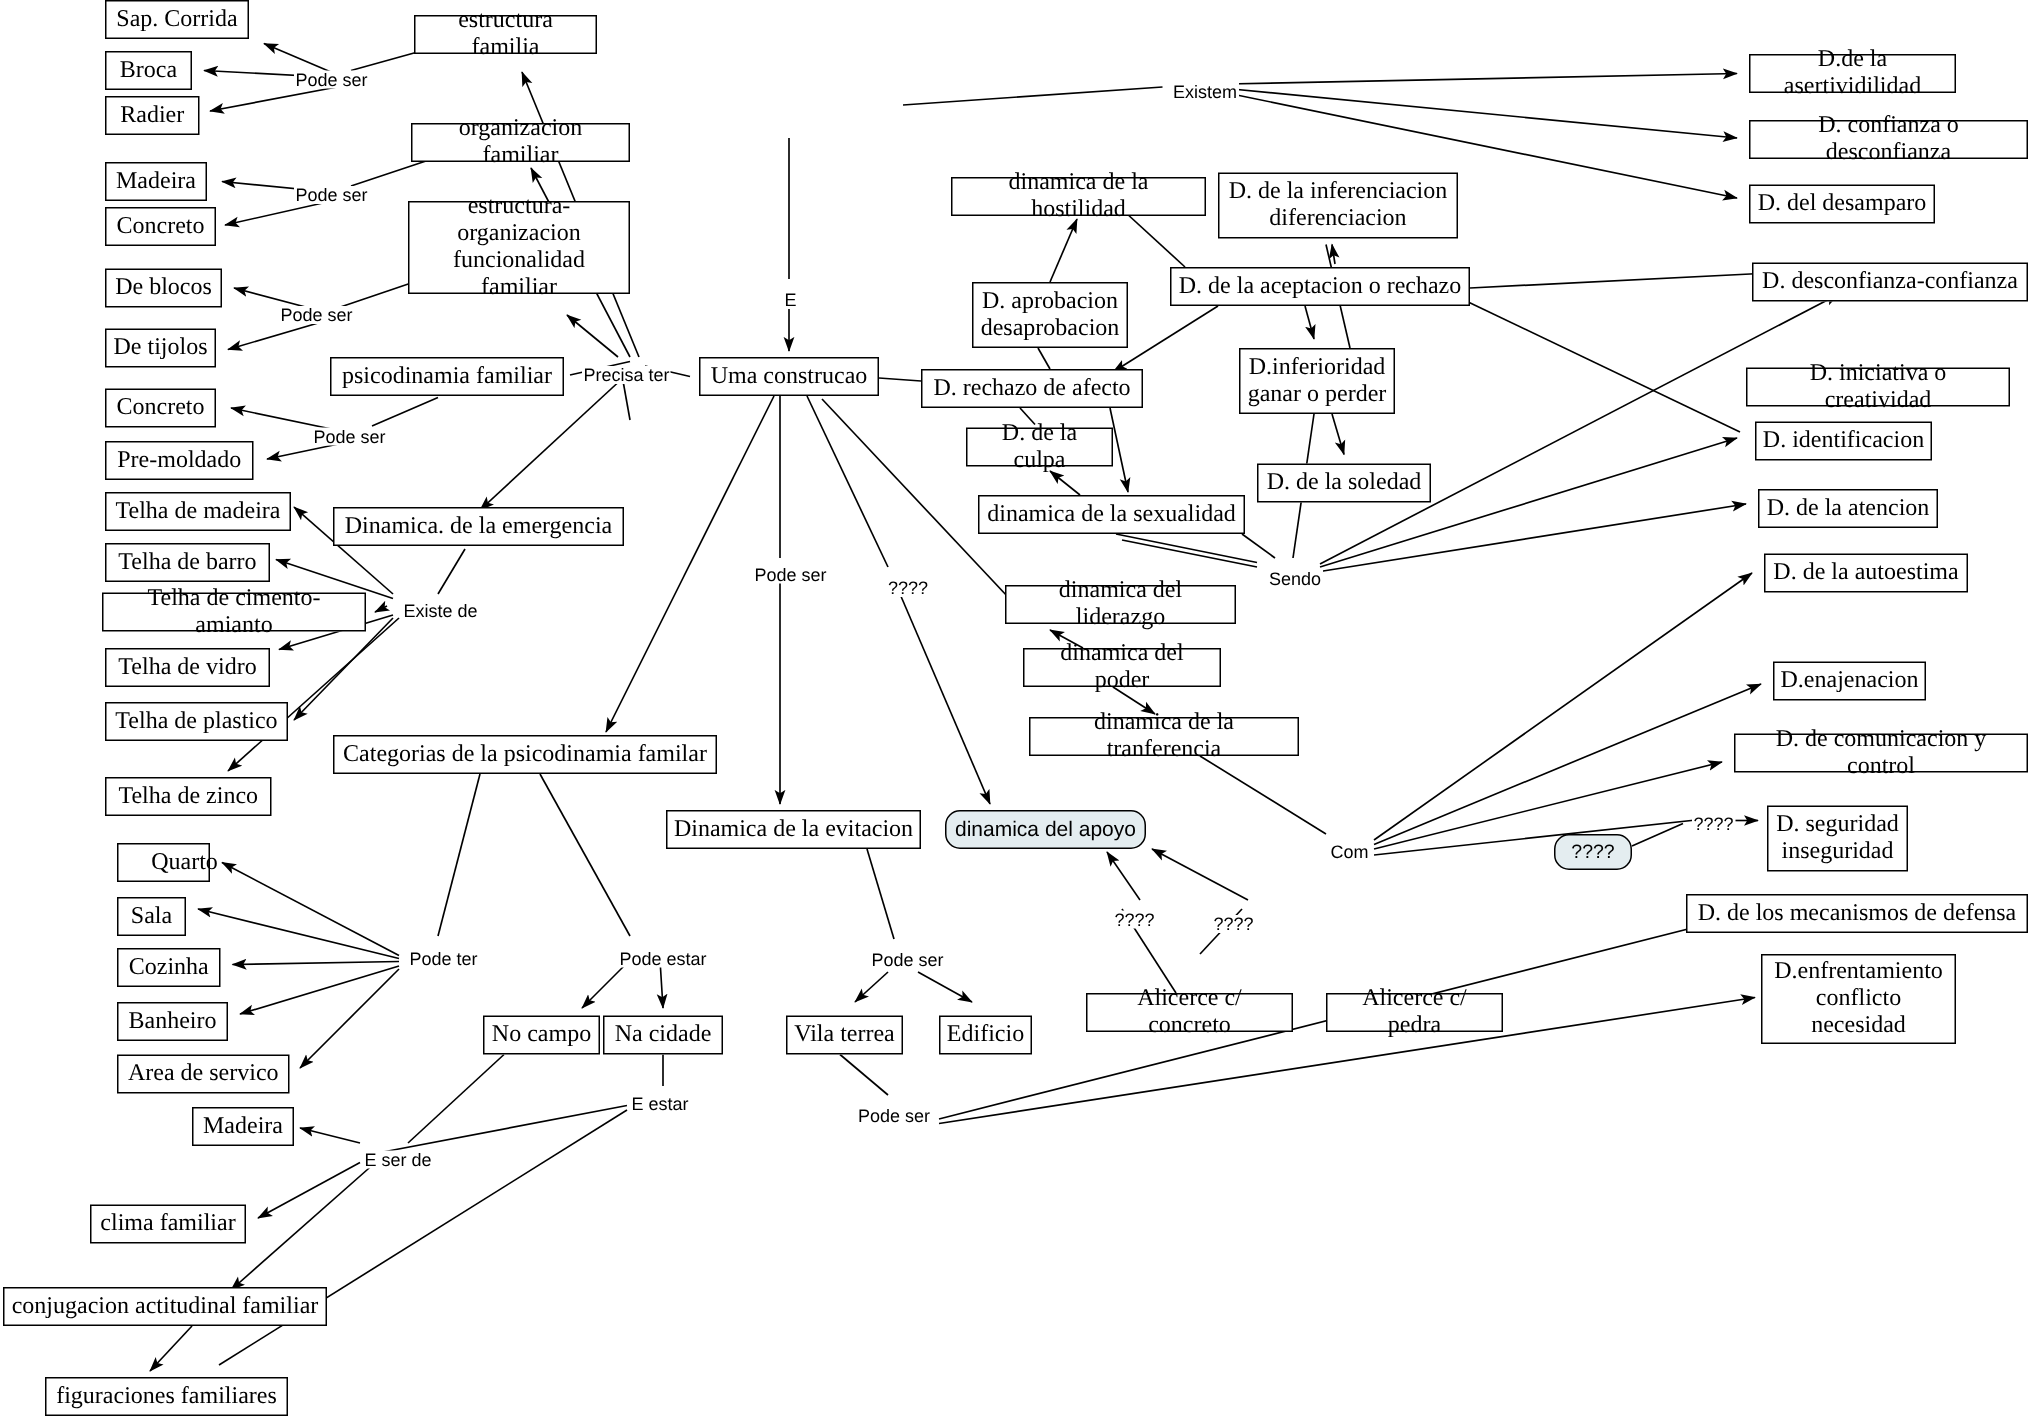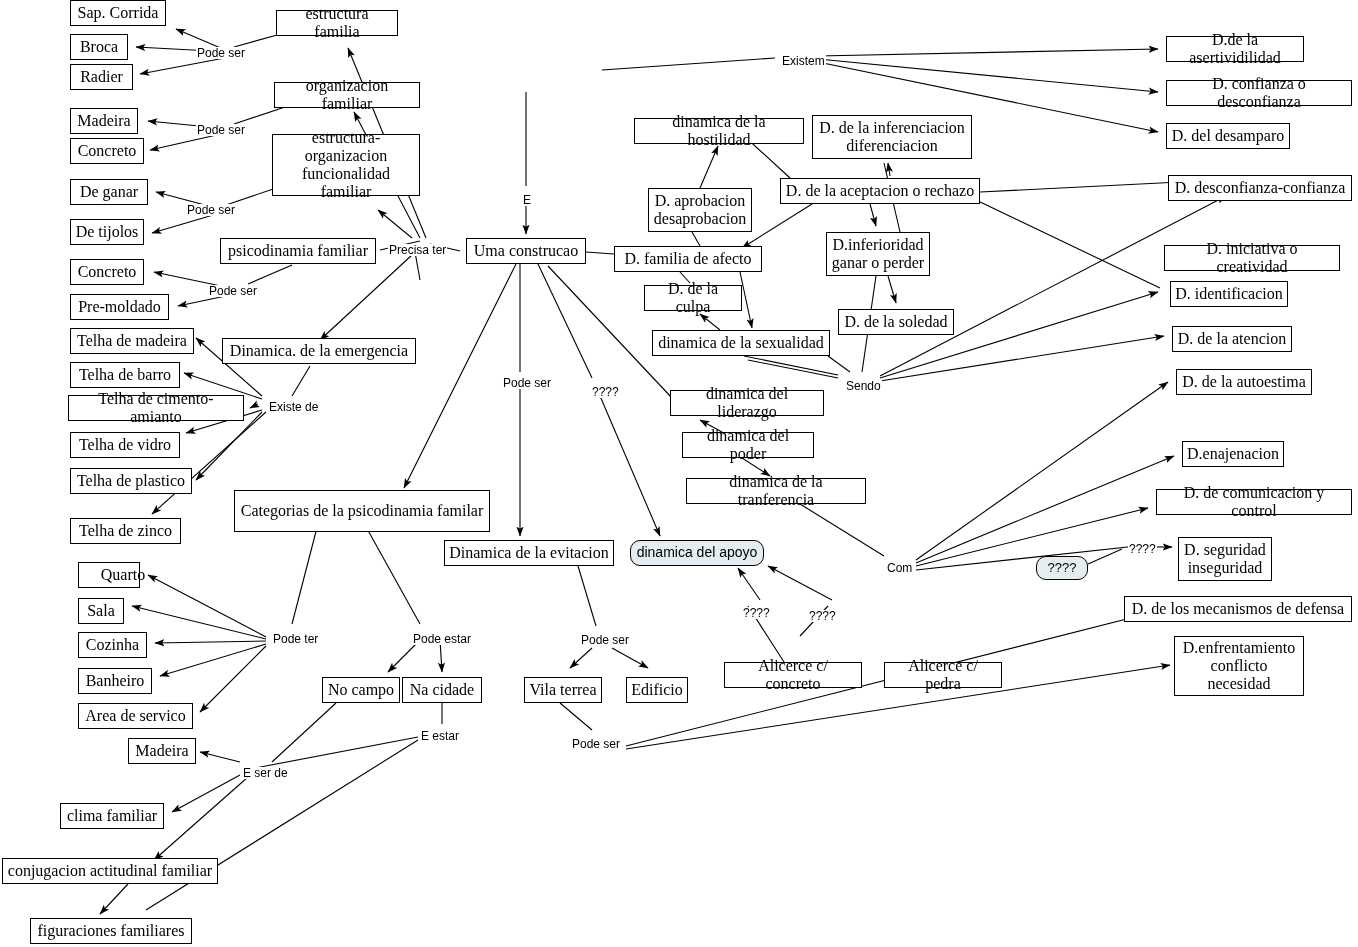--- a/index.html
+++ b/index.html
@@ -224,55 +224,55 @@
       <div class="node" style="left: 70px; top: 0px; width: 96px; height: 26px;">Sap. Corrida</div>
       <div class="node" style="left: 70px; top: 34px; width: 58px; height: 26px;">Broca</div>
       <div class="node" style="left: 70px; top: 64px; width: 63px; height: 26px;">Radier</div>
       <div class="node" style="left: 276px; top: 10px; width: 122px; height: 26px;">estructura familia</div>
       <div class="node" style="left: 70px; top: 108px; width: 68px; height: 26px;">Madeira</div>
       <div class="node" style="left: 70px; top: 138px; width: 74px; height: 26px;">Concreto</div>
       <div class="node" style="left: 274px; top: 82px; width: 146px; height: 26px;">organizacion familiar</div>
       <div class="node" style="left: 272px; top: 134px; width: 148px; height: 62px;">estructura-
 organizacion
 funcionalidad familiar</div>
-      <div class="node" style="left: 70px; top: 179px; width: 78px; height: 26px;">De ganar</div>
+      <div class="node" style="left: 70px; top: 179px; width: 78px; height: 26px;">De blocos</div>
       <div class="node" style="left: 70px; top: 219px; width: 74px; height: 26px;">De tijolos</div>
       <div class="node" style="left: 220px; top: 238px; width: 156px; height: 26px;">psicodinamia familiar</div>
       <div class="node" style="left: 70px; top: 259px; width: 74px; height: 26px;">Concreto</div>
       <div class="node" style="left: 70px; top: 294px; width: 99px; height: 26px;">Pre-moldado</div>
       <div class="node" style="left: 466px; top: 238px; width: 120px; height: 26px;">Uma construcao</div>
       <div class="node" style="left: 70px; top: 328px; width: 124px; height: 26px;">Telha de madeira</div>
       <div class="node" style="left: 222px; top: 338px; width: 194px; height: 26px;">Dinamica. de la emergencia</div>
       <div class="node" style="left: 70px; top: 362px; width: 110px; height: 26px;">Telha de barro</div>
       <div class="node" style="left: 68px; top: 395px; width: 176px; height: 26px;">Telha de cimento-amianto</div>
       <div class="node" style="left: 70px; top: 432px; width: 110px; height: 26px;">Telha de vidro</div>
       <div class="node" style="left: 70px; top: 468px; width: 122px; height: 26px;">Telha de plastico</div>
       <div class="node" style="left: 70px; top: 504px; width: 111px; height: 26px; margin-top: 14px;">Telha de zinco</div>
-      <div class="node" style="left: 234px; top: 490px; width: 256px; height: 42px;">Categorias de la psicodinamia familar</div>
+      <div class="node" style="left: 222px; top: 490px; width: 256px; height: 26px;">Categorias de la psicodinamia familar</div>
       <div class="node" style="left: 78px; top: 562px; width: 62px; height: 26px; padding-left: 32px;">Quarto</div>
       <div class="node" style="left: 78px; top: 598px; width: 46px; height: 26px;">Sala</div>
       <div class="node" style="left: 78px; top: 632px; width: 69px; height: 26px;">Cozinha</div>
       <div class="node" style="left: 78px; top: 668px; width: 74px; height: 26px;">Banheiro</div>
       <div class="node" style="left: 78px; top: 703px; width: 115px; height: 26px;">Area de servico</div>
       <div class="node" style="left: 322px; top: 677px; width: 78px; height: 26px;">No campo</div>
       <div class="node" style="left: 402px; top: 677px; width: 80px; height: 26px;">Na cidade</div>
       <div class="node" style="left: 128px; top: 738px; width: 68px; height: 26px;">Madeira</div>
       <div class="node" style="left: 60px; top: 803px; width: 104px; height: 26px;">clima familiar</div>
       <div class="node" style="left: 2px; top: 858px; width: 216px; height: 26px;">conjugacion actitudinal familiar</div>
       <div class="node" style="left: 30px; top: 918px; width: 162px; height: 26px;">figuraciones familiares</div>
       <div class="node" style="left: 444px; top: 540px; width: 170px; height: 26px;">Dinamica de la evitacion</div>
       <div class="node" style="left: 524px; top: 677px; width: 78px; height: 26px;">Vila terrea</div>
       <div class="node" style="left: 626px; top: 677px; width: 62px; height: 26px;">Edificio</div>
       <div class="node" style="left: 634px; top: 118px; width: 170px; height: 26px;">dinamica de la hostilidad</div>
       <div class="node" style="left: 812px; top: 115px; width: 160px; height: 44px;">D. de la inferenciacion
 diferenciacion</div>
       <div class="node" style="left: 648px; top: 188px; width: 104px; height: 44px;">D. aprobacion
 desaprobacion</div>
       <div class="node" style="left: 780px; top: 178px; width: 200px; height: 26px;">D. de la aceptacion o rechazo</div>
-      <div class="node" style="left: 614px; top: 246px; width: 148px; height: 26px;">D. familia de afecto</div>
+      <div class="node" style="left: 614px; top: 246px; width: 148px; height: 26px;">D. rechazo de afecto</div>
       <div class="node" style="left: 826px; top: 232px; width: 104px; height: 44px;">D.inferioridad
 ganar o perder</div>
       <div class="node" style="left: 644px; top: 285px; width: 98px; height: 26px;">D. de la culpa</div>
       <div class="node" style="left: 838px; top: 309px; width: 116px; height: 26px;">D. de la soledad</div>
       <div class="node" style="left: 652px; top: 330px; width: 178px; height: 26px;">dinamica de la sexualidad</div>
       <div class="node" style="left: 670px; top: 390px; width: 154px; height: 26px;">dinamica del liderazgo</div>
       <div class="node" style="left: 682px; top: 432px; width: 132px; height: 26px;">dinamica del poder</div>
       <div class="node" style="left: 686px; top: 478px; width: 180px; height: 26px;">dinamica de la tranferencia</div>
       <div class="node rounded" style="left: 630px; top: 540px; width: 134px; height: 26px;">dinamica del apoyo</div>
       <div class="node" style="left: 724px; top: 662px; width: 138px; height: 26px;">Alicerce c/ concreto</div>

